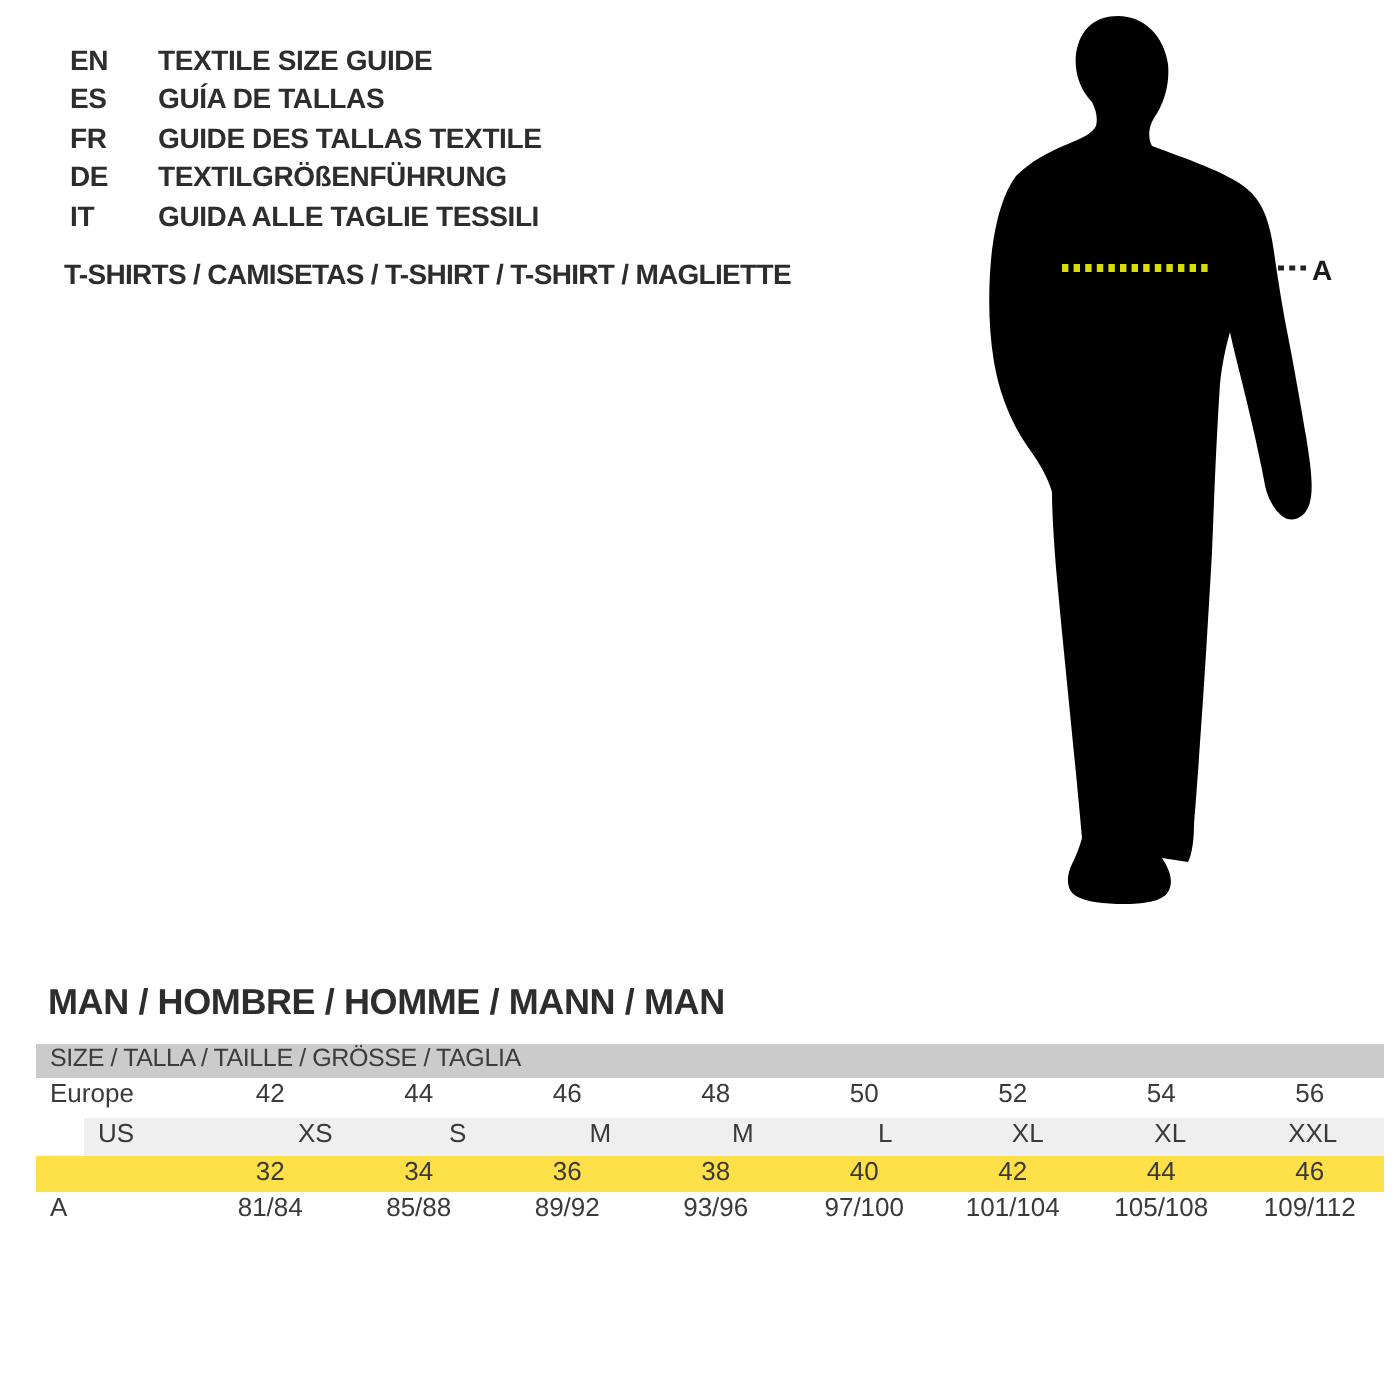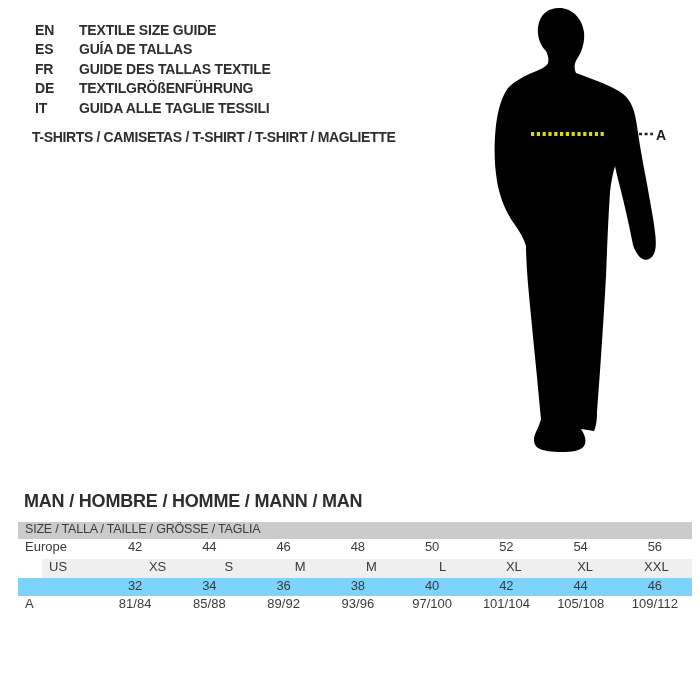--- a/index.html
+++ b/index.html
@@ -26,21 +26,21 @@
   .section-title{position:absolute;left:24px;top:491px;height:14px;
                  font-size:18px;font-weight:700;letter-spacing:-0.2px;color:#2d2d2d;}
 
   
   .size-table{position:absolute;left:18px;top:522px;width:674px;}
   .st-row{display:flex;align-items:flex-start;font-size:13px;color:#3a3a3a;}
   .st-header{height:17px;background:#cbcbcb;font-size:12.5px;letter-spacing:-0.2px;
              color:#3c3c3c;padding-left:7px;box-sizing:border-box;}
   .st-r1{height:20px;background:#ffffff;}
   .st-r2{height:19px;background:#efefef;margin-left:24px;}
-  .st-r3{height:18px;background:#7dd3fc;}
+  .st-r3{height:18px;background:#fde047;}
   .st-r4{height:22px;background:#ffffff;}
   .st-label{width:80px;padding-left:7px;box-sizing:border-box;}
   .st-val{flex:1;text-align:center;}
 
   
   .footnote{position:absolute;left:24px;top:641px;height:14px;
             font-size:12.5px;font-weight:700;letter-spacing:-0.2px;color:#2d2d2d;}
 </style>
 </head>
 <body>

